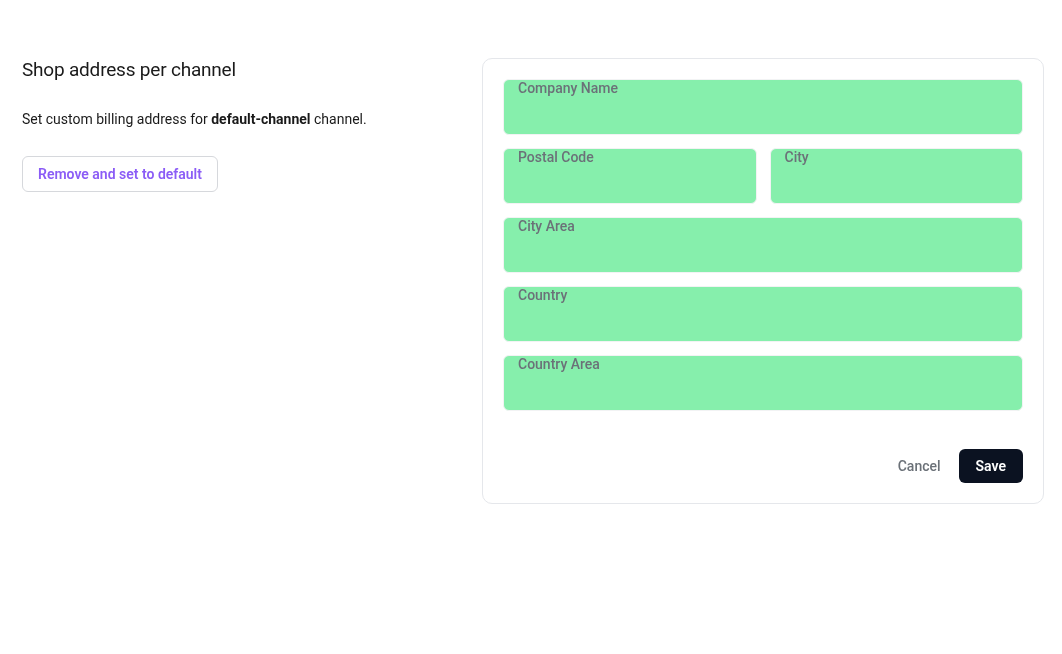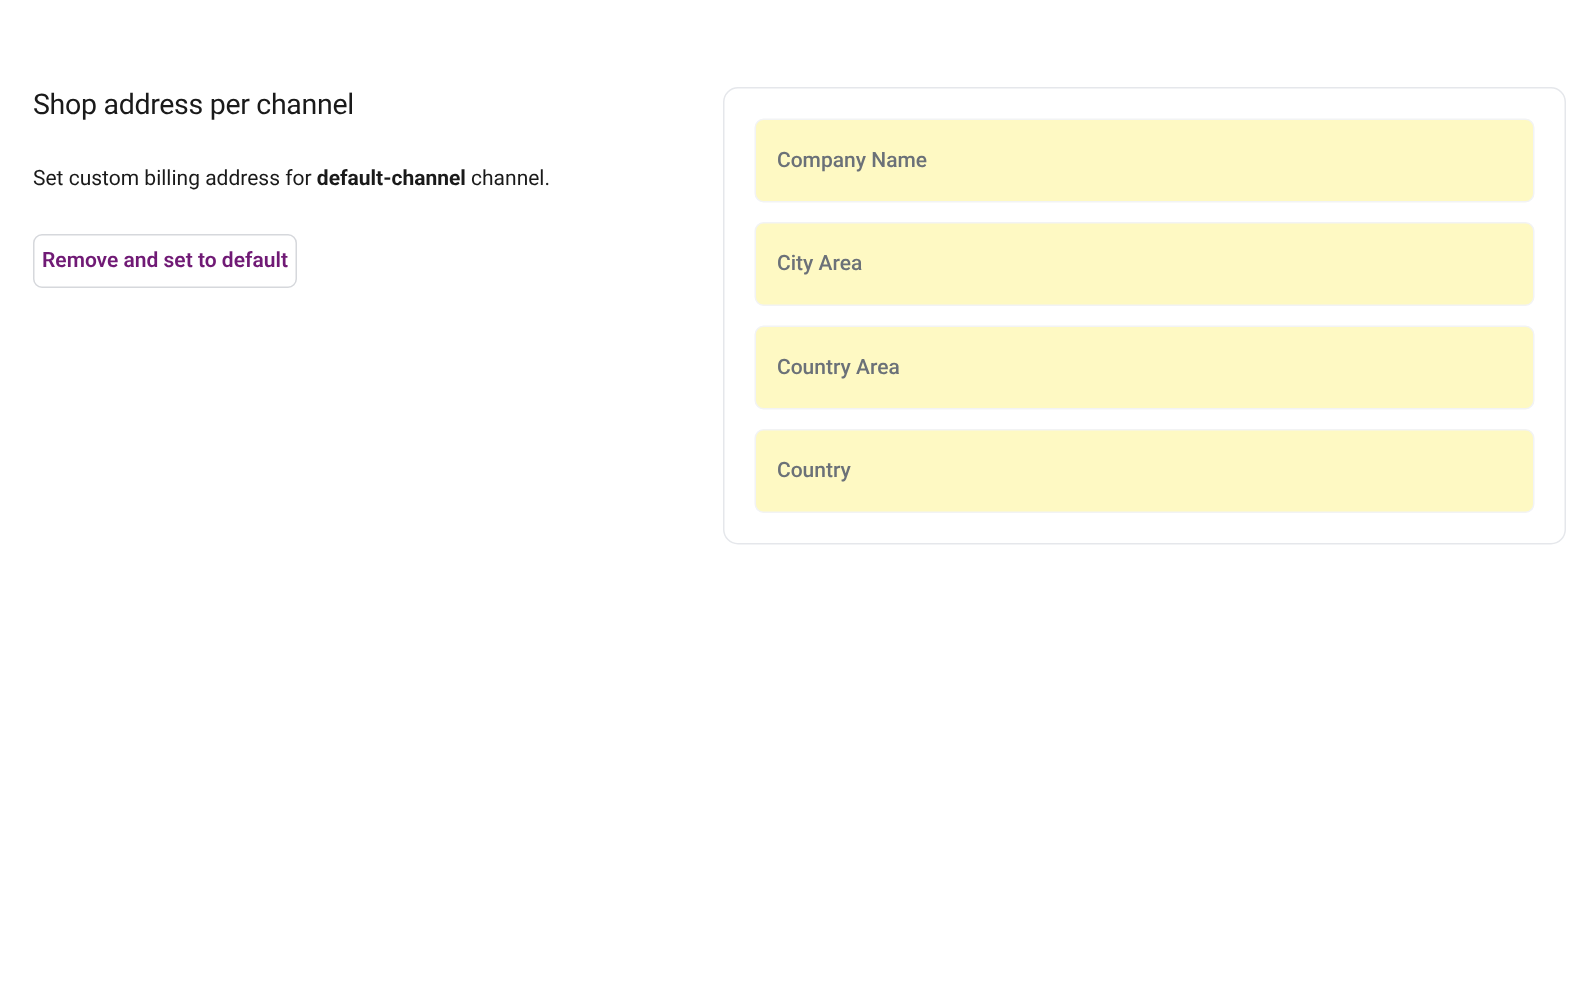--- a/index.html
+++ b/index.html
@@ -36,24 +36,24 @@
       margin-bottom: 26px;
       margin-top: 28px;
     }
     .section-description .bold {
       font-weight: 700;
     }
     .btn-outline {
       background: #ffffff;
       border: 1px solid #d6d8dc;
       border-radius: 6px;
-      padding: 9px 5px;
+      padding: 9px 15px;
       font-size: 14px;
       font-weight: 600;
-      color: #701a75;
+      color: #8b5cf6;
       cursor: pointer;
       font-family: inherit;
     }
     .right-panel {
       flex: 1;
       border: 1px solid #e5e7eb;
       border-radius: 10px;
       padding: 20px;
       background: #ffffff;
     }
@@ -65,26 +65,25 @@
     .field-row {
       display: flex;
       gap: 13px;
     }
     .field {
       position: relative;
       flex: 1;
     }
     .input-wrap {
       position: relative;
-      background: #fef9c3;
+      background: #86efac;
       border: 1px solid #f2f3f4;
       border-radius: 6px;
       height: 56px;
       display: flex;
-      align-items: center;
       padding: 0 14px;
     }
     .input-label {
       color: #6b7178;
       font-size: 14px;
       font-weight: 500;
       pointer-events: none;
     }
     .input-hidden {
       position: absolute;
@@ -142,38 +141,56 @@
 
       <div class="field">
         <div class="input-wrap">
           <span class="input-label">Company Name</span>
           <input class="input-hidden" type="text" value="" style="">
         </div>
       </div>
 
 
 
+      <div class="field-row">
+        <div class="field">
+          <div class="input-wrap">
+            <span class="input-label">Postal Code</span>
+            <input class="input-hidden" type="text" value="" style="">
+          </div>
+        </div>
+        <div class="field">
+          <div class="input-wrap">
+            <span class="input-label">City</span>
+            <input class="input-hidden" type="text" value="" style="">
+          </div>
+        </div>
+      </div>
 
       <div class="field">
         <div class="input-wrap">
           <span class="input-label">City Area</span>
+          <input class="input-hidden" type="text" value="" style="">
+        </div>
+      </div>
+
+      <div class="field">
+        <div class="input-wrap">
+          <span class="input-label">Country</span>
           <input class="input-hidden" type="text" value="" style="">
         </div>
       </div>
 
       <div class="field">
         <div class="input-wrap">
           <span class="input-label">Country Area</span>
           <input class="input-hidden" type="text" value="" style="">
         </div>
       </div>
 
-      <div class="field">
-        <div class="input-wrap">
-          <span class="input-label">Country</span>
-          <input class="input-hidden" type="text" value="" style="">
-        </div>
-      </div>
-
     </div>
 
+    <div class="actions">
+      <button class="btn-cancel">Cancel</button>
+      <button class="btn-save">Save</button>
+    </div>
   </div>
 </div>
 
 </body></html>

